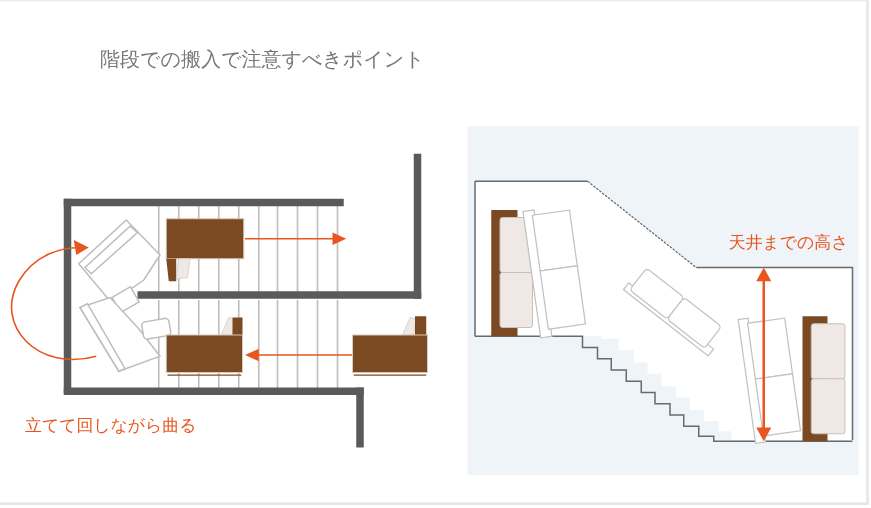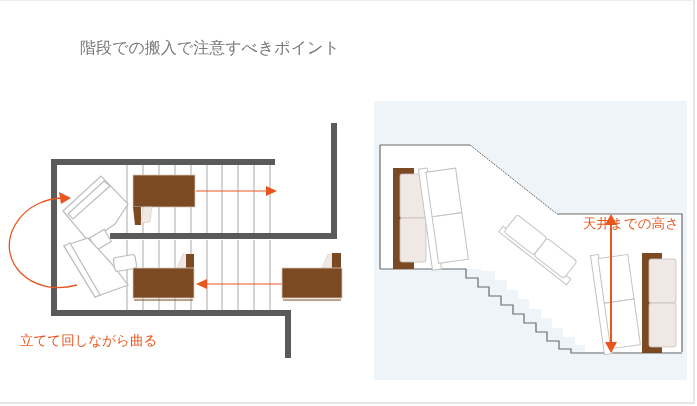--- a/index.html
+++ b/index.html
@@ -5,21 +5,21 @@
     html, body { margin: 0; padding: 0; background: #ffffff; }
     body { width: 697px; height: 406px; overflow: hidden; position: relative;
            font-family: "DejaVu Sans", "Liberation Sans", sans-serif; }
     .frame { position: absolute; left: 0; top: 0; width: 695px; height: 404px;
              border-right: 2px solid #e6e6e6; border-bottom: 2px solid #e6e6e6;
              border-top: 1px solid #ececec; box-sizing: border-box; }
     .title { position: absolute; left: 33px; top: 38px; font-size: 16px; color: #777777;
              letter-spacing: 0px; white-space: nowrap; padding-left: 47px; }
     .label-orange { position: absolute; font-size: 13.5px; color: #e8561e; white-space: nowrap; }
     .left-label { left: 20px; top: 332px; text-align: center; }
-    .right-label { left: 583px; top: 185px; margin-top: 30px; }
+    .right-label { left: 583px; top: 185px; }
     .right-panel { position: absolute; left: 374px; top: 101px; width: 313px; height: 279px;
                    background: #eff4f9; }
     svg { position: absolute; left: 0; top: 0; }
   </style>
 </head>
 <body>
 
 <div class="frame"></div>
 
 <div class="title">階段での搬入で注意すべきポイント</div>

